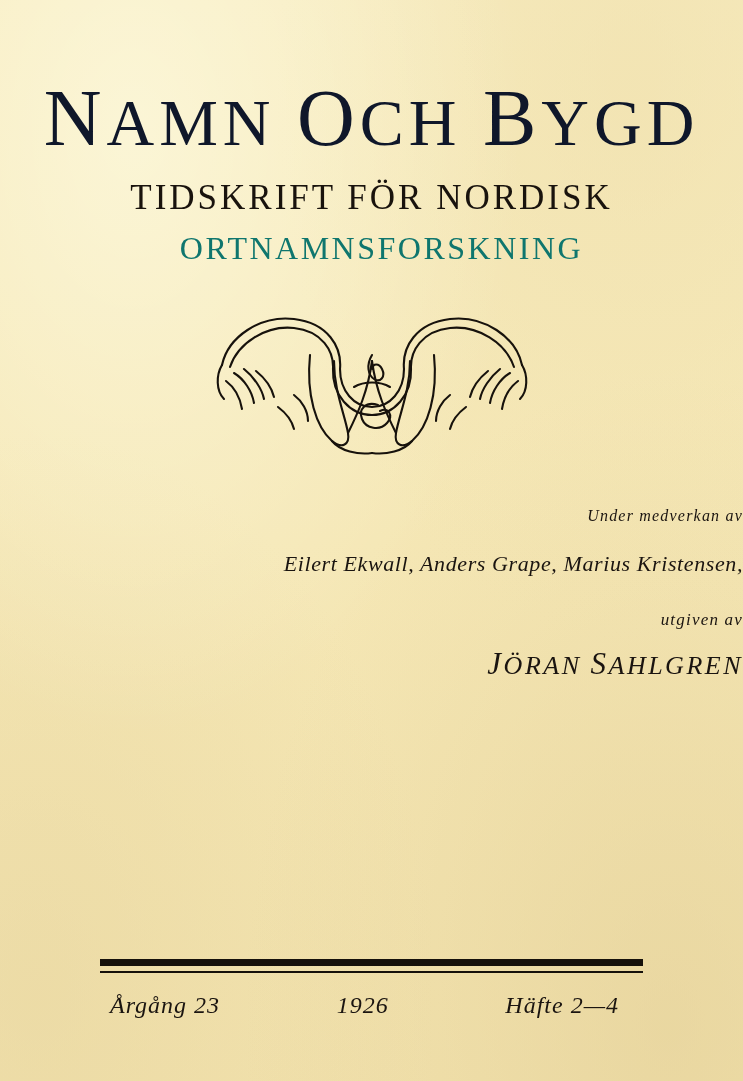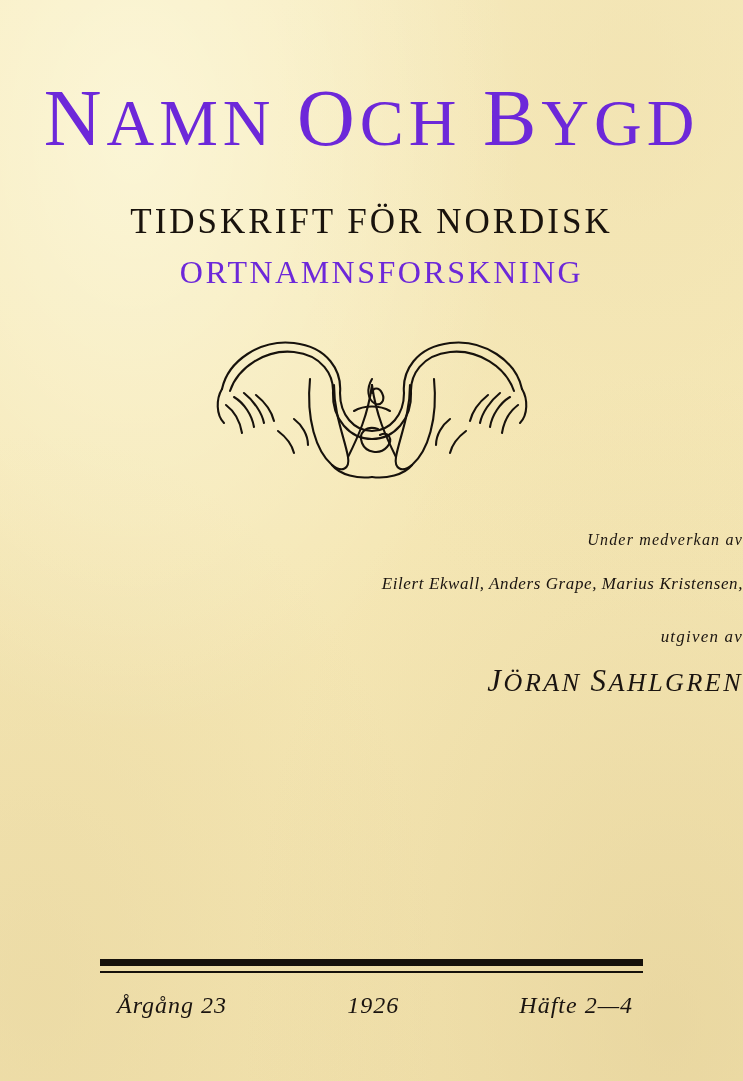--- a/index.html
+++ b/index.html
@@ -37,38 +37,38 @@
   .masthead {
     text-align: center;
     margin-top: 78px;
   }
   .title-main {
     font-family: "Liberation Serif", serif;
     font-size: 66px;
     line-height: 1.0;
     letter-spacing: 5px;
     font-weight: 400;
-    color: #6d28d9;
+    color: #0f172a;
     text-transform: none;
   }
   .title-main .cap {
     font-size: 80px;
   }
   .subtitle-1 {
-    margin-top: 44px;
+    margin-top: 20px;
     font-size: 35px;
     letter-spacing: 3px;
     color: #19130d;
     font-family: "Liberation Serif", serif;
   }
   .subtitle-2 {
     margin-top: 12px;
     font-size: 32px;
     letter-spacing: 2.5px;
-    color: #6d28d9;
+    color: #0f766e;
     font-family: "Liberation Serif", serif;
     margin-left: 20px;
   }
 
   .ornament {
     margin: 28px auto 0;
     width: 380px;
     height: 170px;
     display: block;
   }
@@ -78,21 +78,21 @@
     margin-top: 42px;
   }
   .credit-lead {
     font-style: italic;
     font-size: 16px;
     letter-spacing: 1.2px;
   }
   .contributors {
     margin-top: 22px;
     font-style: italic;
-    font-size: 17px;
+    font-size: 22px;
     letter-spacing: 0.6px;
     line-height: 1.5;
   }
   .editor-lead {
     margin-top: 30px;
     font-style: italic;
     font-size: 17px;
     letter-spacing: 1.2px;
   }
   .editor-name {
@@ -117,29 +117,28 @@
   }
   .rule-thin {
     height: 2px;
     background: #16110b;
     margin-top: 5px;
   }
 
   .issue-line {
     position: absolute;
     left: 110px;
-    right: 110px;
+    right: 124px;
     bottom: 140px;
     display: flex;
     justify-content: space-between;
     align-items: baseline;
     font-style: italic;
     font-size: 24px;
     letter-spacing: 1px;
-    margin-left: 7px;
   }
   .issue-line span { white-space: nowrap; }
 </style>
 </head>
 <body>
 
 <div class="paper-texture"></div>
 
 <div class="page">
 

